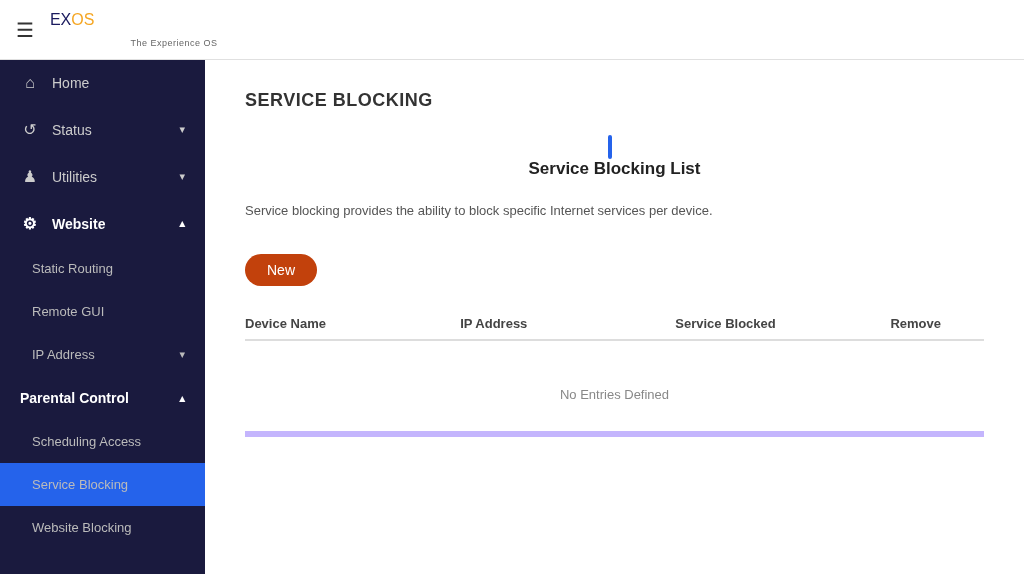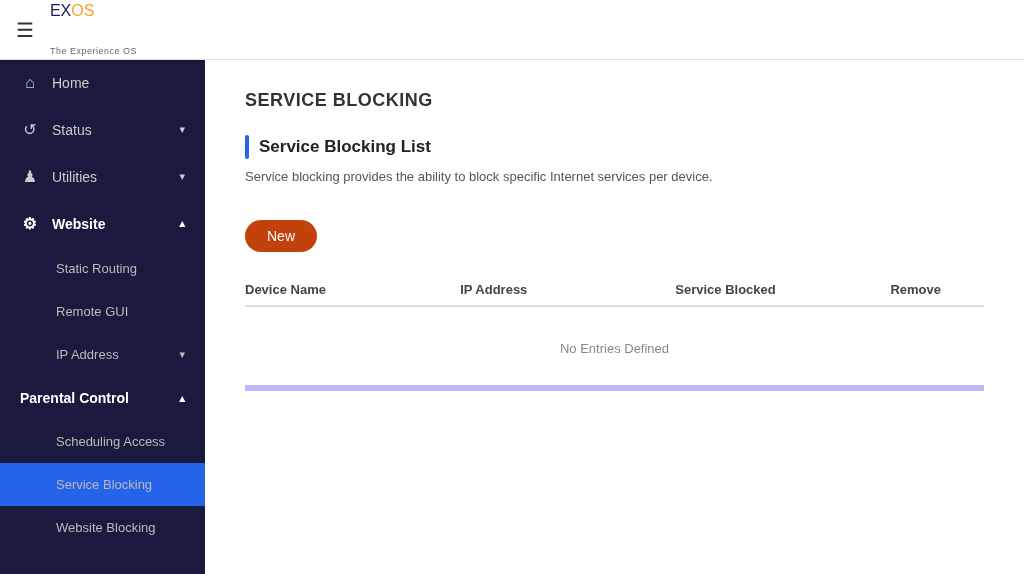--- a/index.html
+++ b/index.html
@@ -16,22 +16,23 @@
       flex-shrink: 0;
     }
     .menu-icon {
       font-size: 20px;
       color: #333;
       margin-right: 16px;
       cursor: pointer;
     }
     .logo-container {
       display: flex;
-      flex-direction: column;
+      flex-direction: row;
       line-height: 1.1;
+      gap: 36px;
     }
     .logo-ex { color: #1a1a5e; }
     .logo-os { color: #f5a623; }
     .logo-sub {
       font-size: 9px;
       color: #666;
       letter-spacing: 0.5px;
       margin-top: 28px;
     }
 
@@ -64,21 +65,21 @@
     }
     .sidebar-item.active {
       background: #2563eb;
       color: #fff;
     }
     .sidebar-item.section-header {
       color: #fff;
       font-weight: bold;
     }
     .sidebar-item.sub-item {
-      padding-left: 56px;
+      padding-left: 32px;
       font-size: 13px;
       color: #bbb;
     }
 
     .sidebar-icon {
       width: 20px;
       margin-right: 12px;
       font-size: 16px;
       text-align: center;
       flex-shrink: 0;
@@ -102,21 +103,22 @@
       font-weight: 600;
       color: #333;
       letter-spacing: 0.5px;
       margin-bottom: 24px;
       text-transform: uppercase;
     }
 
     .section-header-bar {
       display: flex;
       align-items: center;
-      margin-bottom: 10px;
+      margin-bottom: 24px;
+      flex-direction: column;
     }
     .section-accent {
       width: 4px;
       height: 24px;
       background: #2563eb;
       margin-right: 10px;
       border-radius: 2px;
       flex-shrink: 0;
     }
     .section-title {
@@ -145,21 +147,21 @@
 
     
     .table-container {
       width: 100%;
     }
     .table-header {
       display: grid;
       grid-template-columns: 2fr 2fr 2fr 1fr;
       border-bottom: 2px solid #ddd;
       padding-bottom: 8px;
-      margin-bottom: 4px;
+      margin-bottom: 16px;
       gap: 28px;
     }
     .table-col-header {
       font-size: 13px;
       font-weight: 600;
       color: #444;
     }
     .table-col-header:last-child { text-align: left; }
 
     .table-body {

